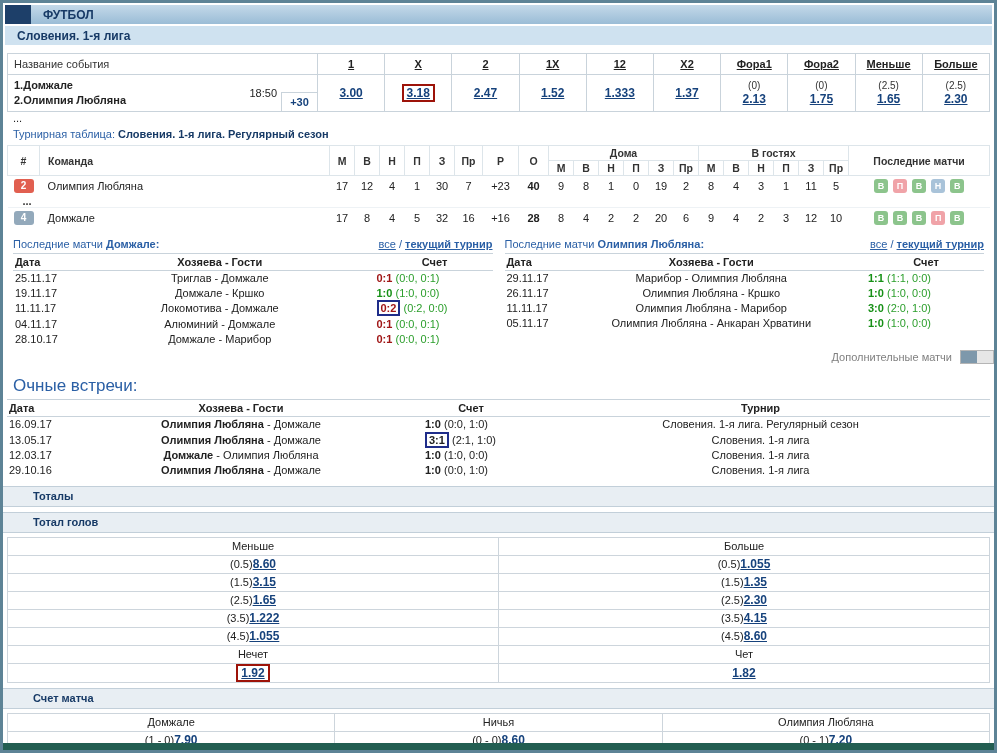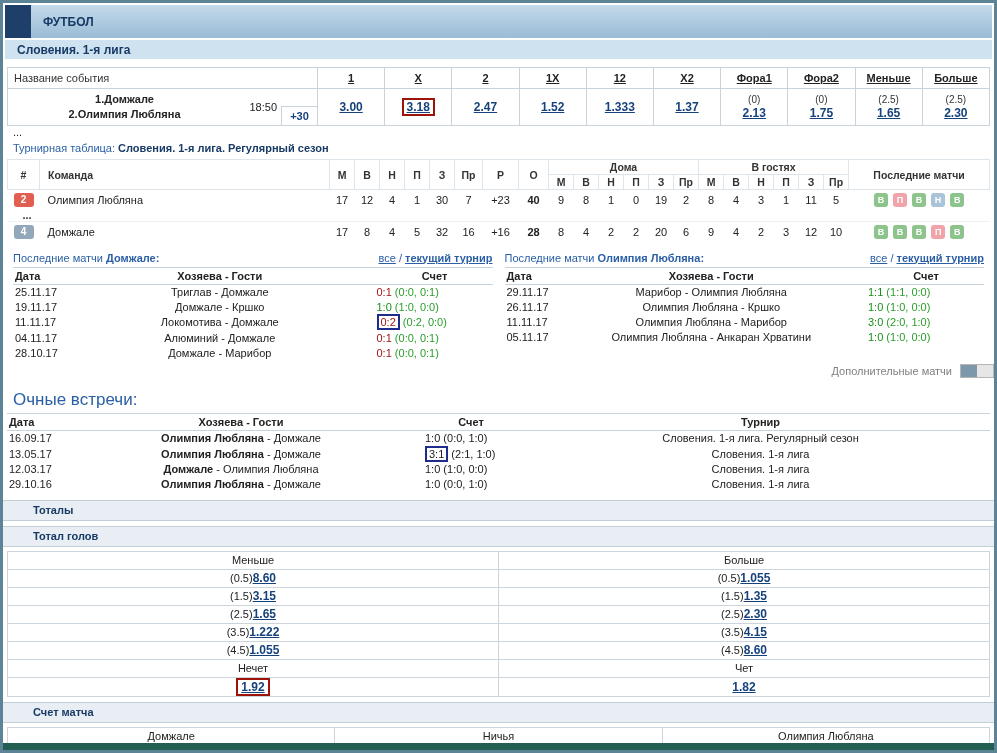--- a/index.html
+++ b/index.html
@@ -2,41 +2,41 @@
 <html><head>
 <meta charset="utf-8">
 <style>
   * { margin:0; padding:0; box-sizing:border-box; }
   html,body { background:#8fa0ab; }
   body { font-family:"Liberation Sans", sans-serif; }
   .page { position:relative; width:997px; height:753px; margin:0 auto; background:#fff;
           border:3px solid #5d8396; overflow:hidden; }
 
   
-  .topbar { display:flex; height:33px; margin:2px 2px 0 2px; }
+  .topbar { display:flex; height:19px; margin:2px 2px 0 2px; }
   .topbar-square { width:26px; background:#1d3f69; }
   .topbar-main { flex:1; background:linear-gradient(#c4d9e9,#9abcd6); display:flex; align-items:center;
                  padding-left:12px; font-weight:bold; font-size:12px; color:#173a66; }
   .leaguebar { height:19px; margin:2px 2px 0 2px; background:#cfe2f0; display:flex; align-items:center;
                padding-left:12px; font-weight:bold; font-size:12px; color:#173a66; }
 
   
   .hlink { font-weight:bold; color:#222; text-decoration:underline; cursor:pointer; font-size:11px; }
   .odd-link { font-weight:bold; color:#16427c; text-decoration:underline; cursor:pointer; font-size:12px; }
   .blue-link { color:#2a5fa5; text-decoration:underline; cursor:pointer; }
   .bold { font-weight:bold; }
 
   
   .odds-table { width:983px; margin:8px 4px 0 4px; border-collapse:collapse; table-layout:fixed; }
   .odds-table th, .odds-table td { border:1px solid #c9d3db; }
   .odds-table th { height:21px; font-size:11px; background:#fff; }
   .name-head { text-align:left; font-weight:normal; color:#333; padding-left:6px; font-size:11px; }
   .odd-cell { text-align:center; vertical-align:middle; font-size:11px; }
   .event-cell { height:37px; padding:0; }
-  .event-inner { display:flex; height:100%;text-align:center; }
+  .event-inner { display:flex; height:100%; }
   .teams { flex:1; padding:3px 0 0 6px; font-size:11px; font-weight:bold; color:#222; line-height:15px; }
   .time-cell { width:46px; display:flex; align-items:center; justify-content:flex-end;
                font-size:11px; color:#222; padding-right:4px; font-weight:normal; }
   .more-cell { width:36px; margin-top:auto; height:19px; border-left:1px solid #c9d3db; border-top:1px solid #c9d3db;
                display:flex; align-items:center; justify-content:center; font-size:11px; font-weight:bold;
                color:#16427c; cursor:pointer; }
   .param { font-size:10px; color:#333; line-height:12px; }
   .param-inline { font-size:11px; color:#222; margin-right:0; }
 
   
@@ -72,21 +72,21 @@
   .sec-head { display:flex; justify-content:space-between; font-size:11px; margin-bottom:3px; }
   .sec-title { color:#2a5fa5; }
   .sec-links { font-size:11px; color:#2a5fa5; }
   .match-table { width:100%; border-collapse:collapse; font-size:11px; table-layout:fixed; }
   .match-table th { border-top:1px solid #c9d3db; border-bottom:1px solid #c9d3db; height:17px;
                     font-size:11px; color:#222; font-weight:bold; }
   .match-table td { height:15px; color:#222; }
   .c-date  { width:62px; text-align:left; padding-left:2px; }
   .c-match { text-align:center; }
   .c-score { width:128px; text-align:left; padding-left:12px; }
-  .sm { font-weight:normal;margin-top:48px; }
+  .sm { font-weight:bold;margin-top:48px; }
   .sm-red { color:#a01616; }
   .sm-green { color:#169016; }
   .sm-dark { color:#222; }
   .halves { color:#2b9e2b; }
   .halves-dark { color:#222; }
 
   
   .addl-row { display:flex; align-items:center; justify-content:flex-end; margin-top:4px; font-size:11px; color:#808080; }
   .toggle { display:inline-flex; margin-left:8px; border:1px solid #b5b5b5; cursor:pointer; }
   .toggle .on  { width:16px; height:12px; background:#7e98ab; }

